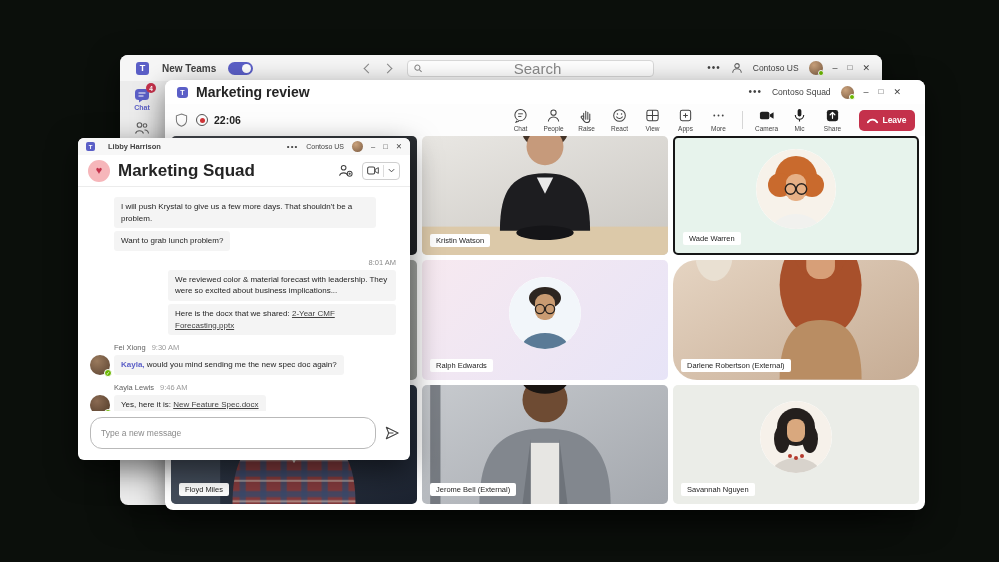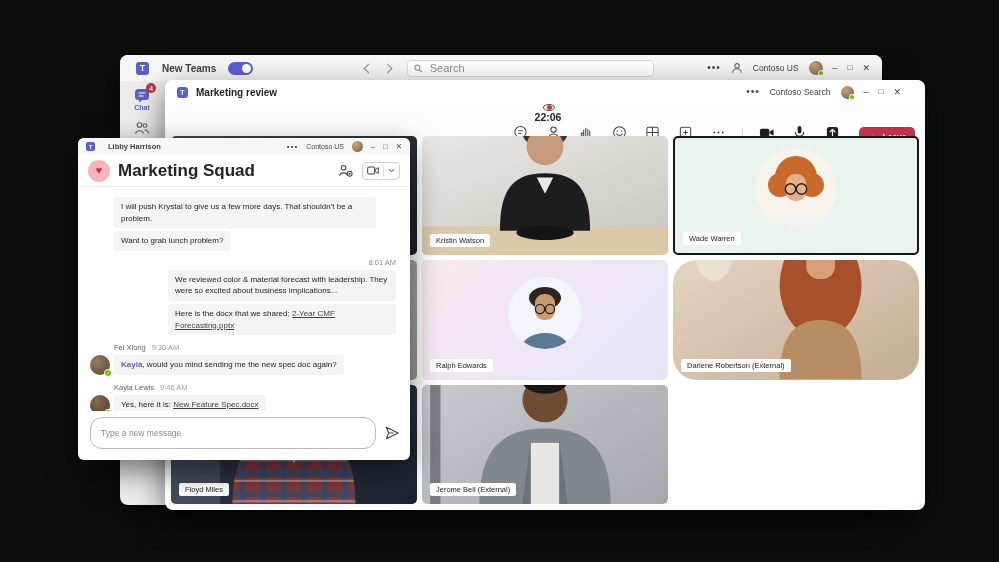--- a/index.html
+++ b/index.html
@@ -12,42 +12,42 @@
   .main-tb{height:26px;display:flex;align-items:center;padding-left:16px;background:#f6f6f6;border-radius:8px 8px 0 0;}
   .tlogo{width:13px;height:13px;background:#5b5fc7;border-radius:3px;color:#fff;font-size:9px;font-weight:bold;display:flex;align-items:center;justify-content:center;flex:0 0 auto;}
   .nt-label{margin-left:13px;font-size:10px;font-weight:bold;color:#424242;}
   .toggle{margin-left:12px;width:25px;height:13px;border-radius:7px;background:#5b5fc7;position:relative;cursor:pointer;}
   .toggle .knob{position:absolute;top:2px;right:2px;width:9px;height:9px;border-radius:50%;background:#fff;}
   .navchev{margin-left:112px;display:flex;gap:12px;align-items:center;}
   .chev{width:7px;height:7px;border-left:1.5px solid #8a8a8a;border-bottom:1.5px solid #8a8a8a;}
   .chev.back{transform:rotate(45deg);}
   .chev.fwd{transform:rotate(-135deg);}
   .searchbox{margin-left:16px;width:247px;height:17px;background:#fff;border:1px solid #d9d9d9;border-radius:4px;display:flex;align-items:center;padding:0 6px;gap:5px;}
-  .searchbox input{border:0;outline:0;background:transparent;font-size:11px;width:100%;color:#424242;}
+  .searchbox input{border:0;outline:0;background:transparent;font-size:15px;width:100%;color:#424242;text-align:center;}
   .searchbox input::placeholder{color:#8a8a8a;}
   .tb-right{margin-left:auto;display:flex;align-items:center;gap:10px;padding-right:12px;}
   .dots{color:#424242;font-size:10px;letter-spacing:1px;line-height:1;}
   .acct{font-size:8.5px;color:#424242;}
   .av{border-radius:50%;background:radial-gradient(circle at 35% 30%,#caa27c,#7a5a40);position:relative;flex:0 0 auto;}
   .av .pres{position:absolute;right:-1px;bottom:-1px;width:6px;height:6px;border-radius:50%;background:#6bb700;border:1px solid #fff;}
   .wc{font-size:9px;color:#424242;line-height:1;cursor:pointer;}
   .wc.box{font-size:8px;}
   .rail{width:44px;padding-top:6px;display:flex;flex-direction:column;align-items:center;gap:9px;}
   .rail-item{display:flex;flex-direction:column;align-items:center;gap:1px;cursor:pointer;}
   .rail-item .ric{position:relative;width:18px;height:16px;display:flex;align-items:center;justify-content:center;}
   .badge{position:absolute;top:-4px;right:-5px;min-width:10px;height:10px;border-radius:5px;background:#c4314b;color:#fff;font-size:6.5px;font-weight:bold;display:flex;align-items:center;justify-content:center;padding:0 2px;}
   .rlbl{font-size:7px;}
   .rlbl.active{color:#5b5fc7;font-weight:bold;}
   .rlbl.idle{color:#616161;}
 
   
   .meet-win{left:165px;top:80px;width:760px;height:430px;background:#fff;z-index:2;overflow:hidden;}
   .meet-tb{height:24px;display:flex;align-items:center;padding:0 12px;background:#fff;}
-  .meet-title{margin-left:8px;font-size:10px;font-weight:bold;color:#242424;text-align:center;}
-  .meet-toolbar{height:32px;display:flex;align-items:center;padding:0 10px;background:#fdfdfd;flex-direction:column;}
+  .meet-title{margin-left:8px;font-size:14px;font-weight:bold;color:#242424;text-align:center;}
+  .meet-toolbar{height:32px;display:flex;align-items:center;padding:0 10px;background:#fdfdfd;}
   .recdot{width:12px;height:12px;border-radius:50%;border:1.5px solid #555;display:flex;align-items:center;justify-content:center;margin-left:8px;}
   .recdot i{display:block;width:5px;height:5px;border-radius:50%;background:#d13438;}
   .timer{margin-left:6px;font-size:10.5px;font-weight:bold;color:#242424;}
   .tgroup{margin-left:auto;display:flex;align-items:center;gap:2px;}
   .tbtn{width:31px;display:flex;flex-direction:column;align-items:center;gap:2px;cursor:pointer;padding:2px 0;border-radius:4px;}
   .tlbl{font-size:6.5px;color:#424242;}
   .vsep{width:1px;height:18px;background:#d6d6d6;margin:0 6px;}
   .leave{margin-left:9px;width:56px;height:21px;background:#c4314b;border-radius:5px;display:flex;align-items:center;justify-content:center;gap:4px;cursor:pointer;}
   .leave span{color:#fff;font-size:8.5px;font-weight:bold;}
   .vgrid{position:absolute;left:6px;right:6px;top:56px;bottom:6px;display:grid;grid-template-columns:repeat(3,1fr);grid-template-rows:repeat(3,1fr);gap:5px;}
@@ -162,21 +162,21 @@
       </div>
     </div>
   </div>
 
   <div class="win meet-win">
     <div class="meet-tb">
       <div class="tlogo" style="width:11px;height:11px;font-size:7px;">T</div>
       <span class="meet-title">Marketing review</span>
       <div class="tb-right">
         <span class="dots">•••</span>
-        <span class="acct">Contoso Search</span>
+        <span class="acct">Contoso Squad</span>
         <div class="av" style="width:13px;height:13px;">
             <div class="pres"></div>
           </div>
         <span class="wc">–</span>
         <span class="wc box">□</span>
         <span class="wc">✕</span>
       </div>
     </div>
 
     <div class="meet-toolbar">
@@ -363,20 +363,36 @@
           <path d="M28 90 C28 62 40 53 60 53 C80 53 92 62 92 90 Z" fill="#82878e"></path>
           <rect x="53" y="60" width="14" height="30" fill="#e7e6e3"></rect>
           <path d="M53 58 L49 90 L53 90 Z" fill="#6e737a"></path>
           <path d="M67 58 L71 90 L67 90 Z" fill="#6e737a"></path>
           <circle cx="60" cy="39" r="11" fill="#6e4b33"></circle>
           <ellipse cx="60" cy="30" rx="11" ry="6" fill="#1a1512"></ellipse>
         </svg>
         <span class="nlabel">Jerome Bell (External)</span>
       </div>
 
+      <div class="tile t-savannah">
+        <div class="bigav" style="width:72px;height:72px;">
+          <svg viewBox="0 0 72 72" width="72" height="72">
+            <circle cx="36" cy="36" r="36" fill="#f6f1ea"></circle>
+            <circle cx="36" cy="26" r="19" fill="#241f1d"></circle>
+            <ellipse cx="22" cy="38" rx="8" ry="14" fill="#241f1d"></ellipse>
+            <ellipse cx="50" cy="38" rx="8" ry="14" fill="#241f1d"></ellipse>
+            <rect x="27" y="18" width="18" height="23" rx="8" fill="#d9a87e"></rect>
+            <path d="M12 72 a24 15 0 0 1 48 0 Z" fill="#d8d3cc"></path>
+            <circle cx="30" cy="55" r="2" fill="#b53a2e"></circle>
+            <circle cx="36" cy="57" r="2" fill="#b53a2e"></circle>
+            <circle cx="42" cy="55" r="2" fill="#b53a2e"></circle>
+          </svg>
+        </div>
+        <span class="nlabel">Savannah Nguyen</span>
+      </div>
     </div>
   </div>
 
   <div class="win chat-win">
     <div class="chat-tb">
       <div class="tlogo">T</div>
       <span class="chat-user">Libby Harrison</span>
       <div class="chat-tb-right">
         <span class="dots">•••</span>
         <span class="acct">Contoso US</span>

